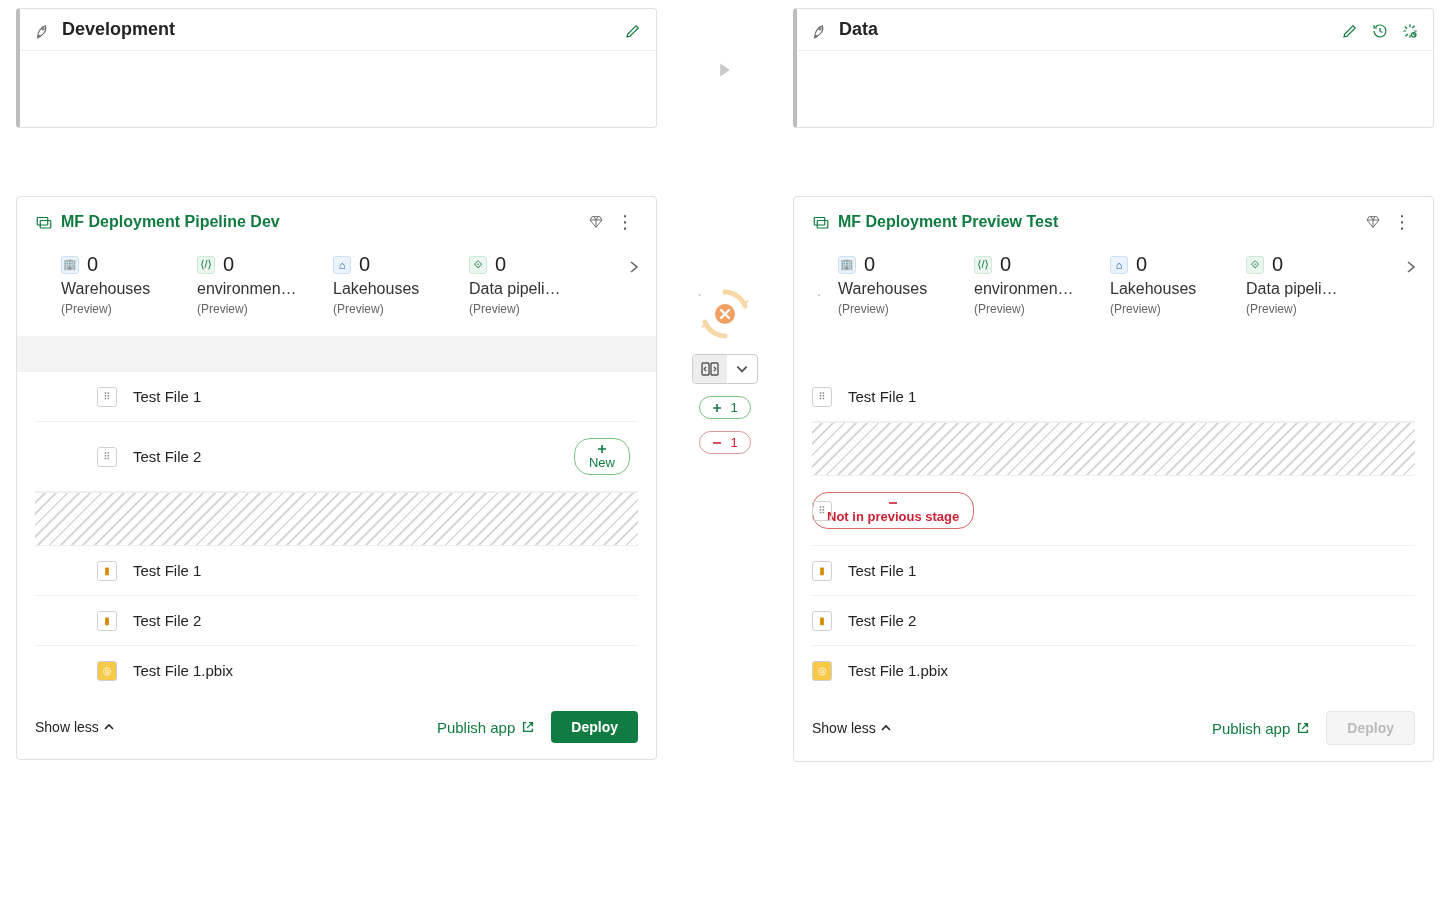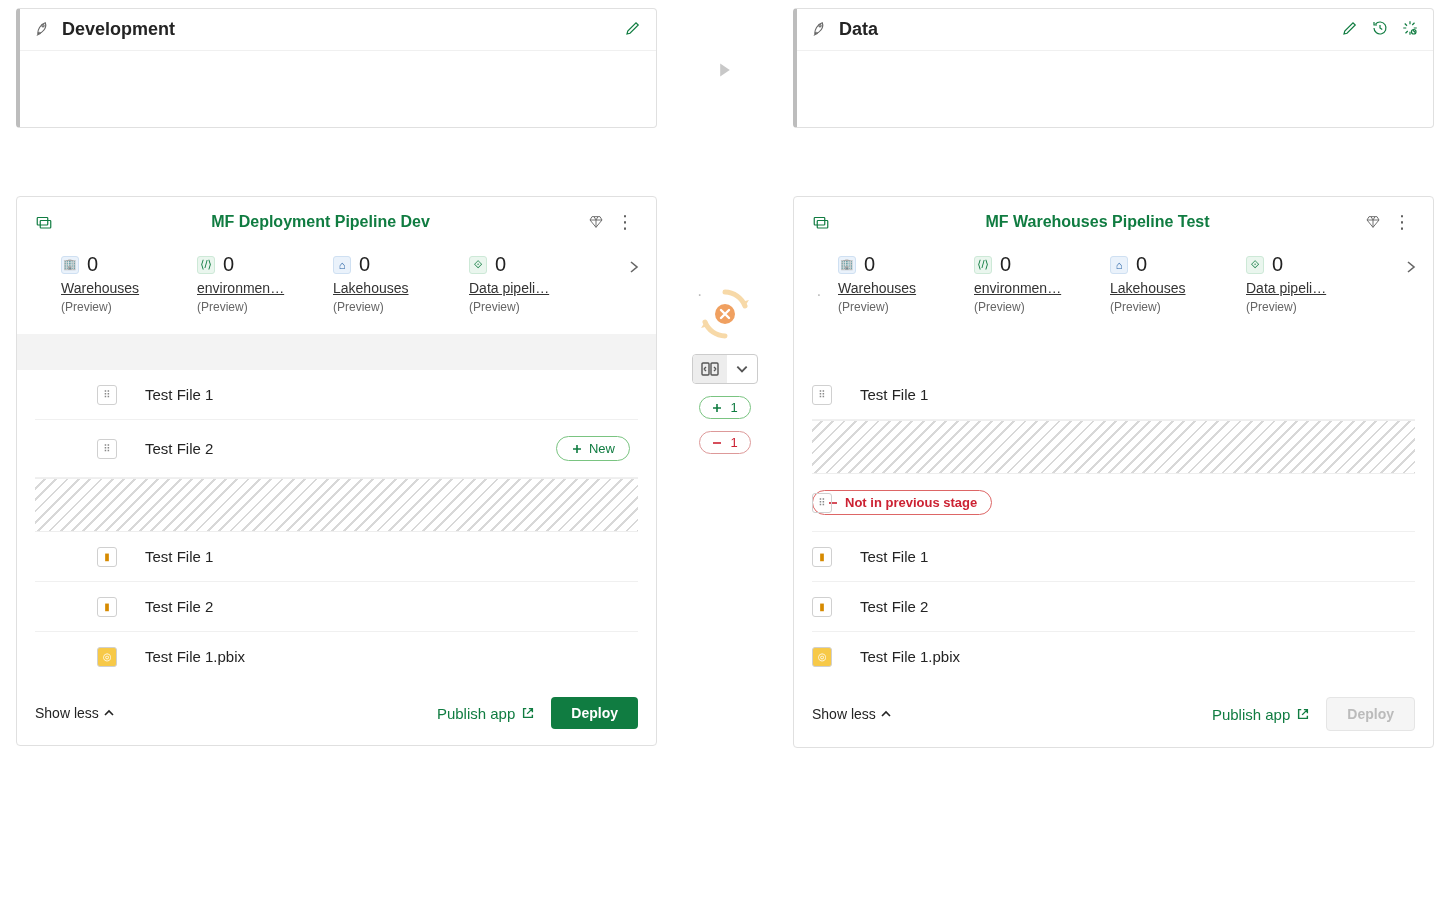--- a/index.html
+++ b/index.html
@@ -1,52 +1,52 @@
 <!DOCTYPE html>
 <html><head>
 <meta charset="utf-8">
 <style>
   * { box-sizing: border-box; margin: 0; padding: 0; }
   body { font-family: "Segoe UI", -apple-system, sans-serif; background: #fff; color: #242424; font-size: 14px; padding: 8px 16px; }
   .layout { display: grid; grid-template-columns: 1fr 120px 1fr; gap: 8px; align-items: start; }
 
   .stage-card { border: 1px solid #e0e0e0; border-radius: 4px; border-left: 4px solid #bdbdbd; background: #fff; min-height: 120px; }
-  .stage-header { display: flex; align-items: flex-start; padding: 10px 14px; border-bottom: 1px solid #f0f0f0; gap: 10px; }
+  .stage-header { display: flex; align-items: flex-end; padding: 10px 14px; border-bottom: 1px solid #f0f0f0; gap: 10px; }
   .stage-title { font-size: 18px; font-weight: 600; color: #242424; flex: 1; }
   .stage-actions { display: flex; gap: 12px; }
   .hdr-icon { width: 18px; height: 18px; color: #107c41; cursor: pointer; }
   .rocket { width: 18px; height: 18px; color: #666; }
 
   .middle-col { display: flex; flex-direction: column; align-items: center; gap: 12px; padding-top: 50px; }
   .play-btn { width: 20px; height: 24px; color: #c8c8c8; cursor: pointer; display:flex; align-items:center; justify-content:center;}
 
   .ws-card { border: 1px solid #e0e0e0; border-radius: 4px; margin-top: 60px; background: #fff; }
   .ws-header { display: flex; align-items: center; padding: 14px 18px 4px 18px; gap: 8px; }
-  .ws-title { font-size: 16px; font-weight: 600; color: #107c41; flex: 1; text-align: center; }
+  .ws-title { font-size: 16px; font-weight: 600; color: #107c41; flex: 1; }
   .ws-diamond { width: 16px; height: 16px; }
   .ws-menu { font-size: 18px; color: #555; cursor: pointer; padding:0 4px; }
 
   .stats-row { display: flex; align-items: flex-start; gap: 36px; padding: 16px 44px 20px 44px; position: relative; }
   .stat { display: flex; flex-direction: column; gap: 4px; min-width: 100px; }
   .stat-top { display: flex; align-items: center; gap: 8px; }
   .stat-count { font-size: 20px; font-weight: 400; color: #222; }
-  .stat-label { font-size: 14px; color: #333; white-space: nowrap; overflow: hidden; text-overflow: ellipsis; max-width: 100px; text-decoration: underline; }
+  .stat-label { font-size: 16px; color: #333; white-space: nowrap; overflow: hidden; text-overflow: ellipsis; max-width: 100px; }
   .stat-sub { font-size: 12px; color: #666; }
   .stat-icon { width: 18px; height: 18px; border-radius: 3px; display:flex; align-items:center; justify-content:center; font-size:11px;}
   .chev { position: absolute; right: 14px; top: 22px; width: 16px; height: 16px; color: #666; cursor: pointer; }
 
   .stripe-row { height: 36px; background: #f3f3f3; }
   .hatched { background: repeating-linear-gradient(135deg, #fff 0, #fff 6px, #d8d8d8 6px, #d8d8d8 8px); border-top:1px solid #eee; border-bottom:1px solid #eee; }
   .hatched-lg { height: 54px; }
 
   .item-list { padding: 0 18px; }
   .item-row { display: flex; align-items: center; gap: 16px; padding: 16px 8px 16px 62px; border-bottom: 1px solid #f0f0f0; position: relative; }
   .item-icon { width: 20px; height: 20px; position:absolute; left:62px; border:1px solid #d0d0d0; border-radius:3px; display:flex;align-items:center;justify-content:center; font-size:10px;}
-  .item-name { margin-left: 48px; font-size: 15px; color: #242424; flex: 1;}
-  .badge { padding: 4px 14px; border-radius: 16px; font-size: 13px; display: inline-flex; align-items: center; gap: 6px; }
+  .item-name { margin-left: 36px; font-size: 15px; color: #242424; flex: 1;}
+  .badge { padding: 4px 14px; border-radius: 16px; font-size: 13px; display: inline-flex; align-items: center; gap: 0; flex-direction: column; }
   .badge.new { border: 1px solid #7ac481; color: #107c41; }
   .badge.notprev { border: 1px solid #d66; color: #c23; font-weight: bold; }
 
   .footer-row { display: flex; align-items: center; padding: 16px 18px; gap: 16px; }
   .show-less { font-size: 14px; color: #242424; cursor: pointer; display:flex;align-items:center;gap:4px;}
   .spacer { flex: 1; }
   .publish { color: #107c41; font-size: 15px; cursor: pointer; display:flex;align-items:center;gap:6px;}
   .deploy-btn { padding: 8px 20px; border-radius: 4px; font-weight: 600; font-size: 14px; text-align: right; }
   .deploy-btn.active { background: #107c41; color: #fff; cursor: pointer; border: none; }
   .deploy-btn.disabled { background: #f5f5f5; color: #bbb; border: 1px solid #e5e5e5; }
@@ -280,21 +280,21 @@
   </div>
 
   <div class="ws-card">
     <div class="ws-header">
       <span>
         <svg width="18" height="18" viewBox="0 0 24 24" fill="none" stroke="#107c41" stroke-width="1.6">
             <rect x="3" y="6" width="14" height="10" rx="1"></rect>
             <rect x="7" y="10" width="14" height="10" rx="1"></rect>
           </svg>
       </span>
-      <div class="ws-title">MF Warehouses Pipeline Test</div>
+      <div class="ws-title">MF Deployment Preview Test</div>
       <span>
           <svg class="ws-diamond" viewBox="0 0 24 24" fill="none" stroke="#666" stroke-width="1.4">
             <path d="M6 4h12l3 5-9 11L3 9l3-5z M3 9h18 M9 4l3 5 3-5 M12 9v11"></path>
           </svg>
         </span>
       <span class="ws-menu">⋮</span>
     </div>
 
     <div class="stats-row">
       <div class="stat">

